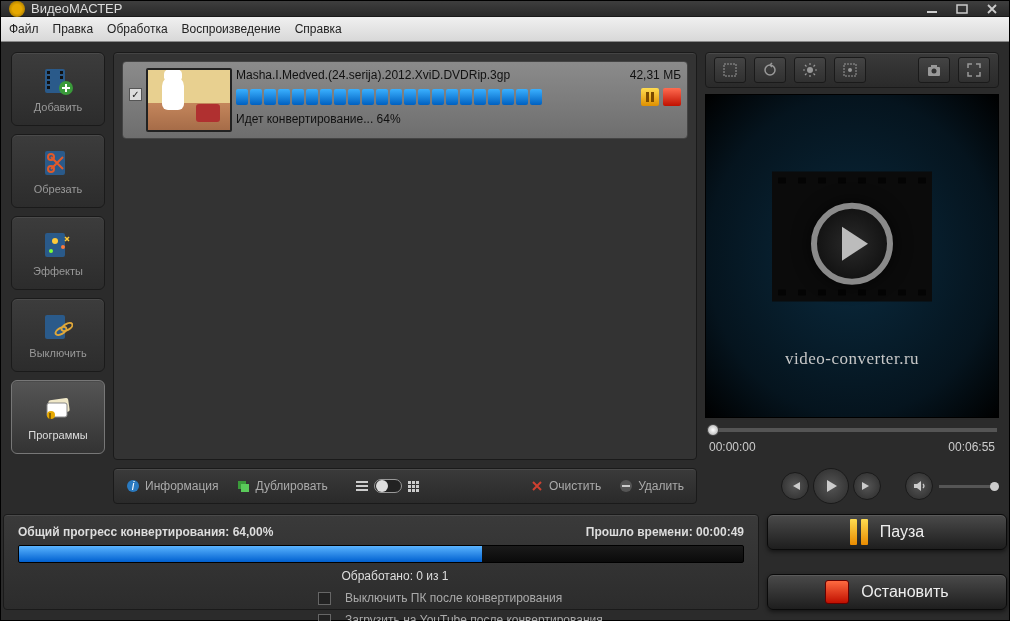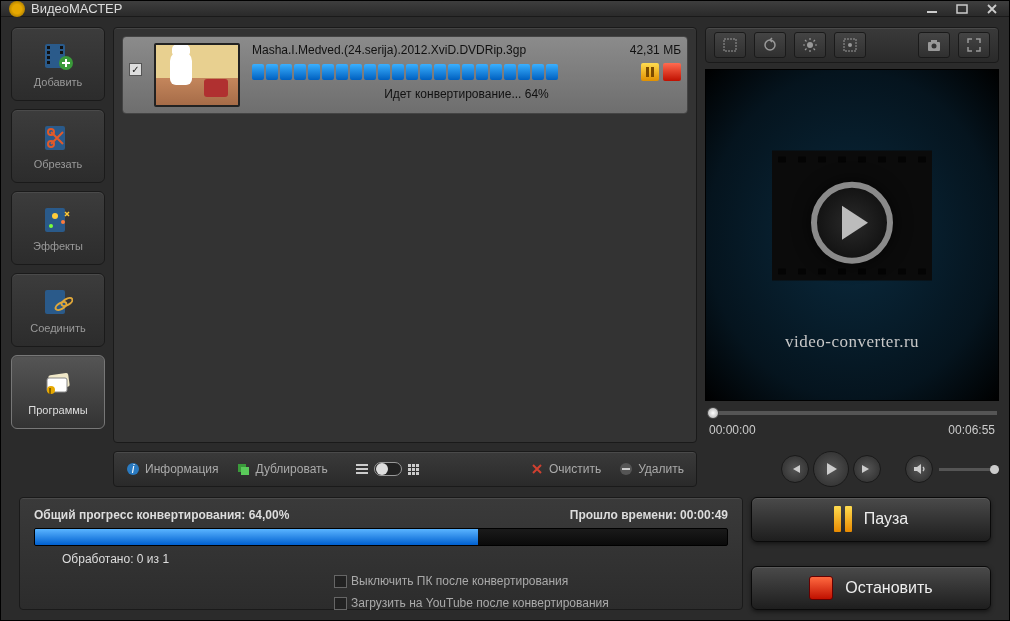--- a/index.html
+++ b/index.html
@@ -15,40 +15,40 @@
 .menubar .mi{color:#222;font-size:12px;cursor:pointer;}
 .main{flex:1;display:flex;gap:8px;padding:10px;background:#2b2b2b;}
 .toolcol{width:94px;display:flex;flex-direction:column;gap:8px;}
 .toolbtn{height:74px;background:linear-gradient(#3c3c3c,#2c2c2c);border:1px solid #1a1a1a;border-radius:6px;display:flex;flex-direction:column;align-items:center;justify-content:center;gap:4px;cursor:pointer;box-shadow:inset 0 1px 0 #4a4a4a;}
 .toolbtn.active{background:linear-gradient(#555,#333);border:1px solid #777;}
 .toolbtn .lbl{font-size:11px;color:#999;}
 .toolbtn.active .lbl{color:#ddd;}
 .ticon{width:36px;height:32px;display:flex;align-items:center;justify-content:center;}
 .center{flex:1;display:flex;flex-direction:column;gap:8px;min-width:0;}
 .listpane{flex:1;background:#333;border:1px solid #1a1a1a;border-radius:4px;padding:8px;position:relative;box-shadow:inset 0 1px 0 #444;}
-.filecard{background:linear-gradient(#8b8b8b,#6e6e6e);border:1px solid #444;border-radius:4px;padding:6px;display:flex;gap:12px;align-items:flex-start;}
+.filecard{background:linear-gradient(#8b8b8b,#6e6e6e);border:1px solid #444;border-radius:4px;padding:6px;display:flex;gap:4px;align-items:flex-start;}
 .chkcol{display:flex;align-items:center;padding-top:20px;}
 .chk{width:13px;height:13px;background:#ddd;border:1px solid #555;display:flex;align-items:center;justify-content:center;}
 .chk::after{content:"✓";color:#222;font-size:10px;}
 .thumb{width:86px;height:64px;background:linear-gradient(135deg,#f0c060,#c08030);border:2px solid #222;border-radius:2px;position:relative;overflow:hidden;}
 .thumb .scene{position:absolute;inset:0;background:linear-gradient(180deg,#e8d090 0%,#e8d090 55%,#c4865c 55%,#a66c48 100%);}
 .thumb .chef{position:absolute;left:14px;top:6px;width:22px;height:34px;background:#fff;border-radius:10px 10px 6px 6px;}
 .thumb .chef::before{content:"";position:absolute;top:-8px;left:2px;width:18px;height:12px;background:#fff;border-radius:50% 50% 20% 20%;}
 .thumb .object{position:absolute;right:10px;bottom:8px;width:24px;height:18px;background:#b03030;border-radius:3px;}
 .finfo{flex:1;display:flex;flex-direction:column;gap:6px;min-width:0;}
 .frow{display:flex;justify-content:space-between;align-items:center;}
 .fname{color:#111;font-size:12px;white-space:nowrap;overflow:hidden;text-overflow:ellipsis;}
 .fsize{color:#111;font-size:12px;margin-left:8px;}
 .segbar{display:flex;gap:2px;align-items:center;}
 .seg{width:12px;height:16px;background:linear-gradient(#3ab0ff,#0060c0);border-radius:2px;}
 .segctrl{display:flex;gap:4px;margin-left:auto;}
 .pausebtn{width:18px;height:18px;background:linear-gradient(#ffdc50,#e09000);border-radius:2px;display:flex;align-items:center;justify-content:center;gap:2px;}
 .pausebtn span{width:3px;height:10px;background:#7a4a00;}
 .stopbtn{width:18px;height:18px;background:linear-gradient(#ff6b50,#c01000);border-radius:2px;}
-.fstat{text-align:center;color:#111;font-size:12px;}
+.fstat{text-align:left;color:#111;font-size:12px;}
 .bottombar{height:36px;background:linear-gradient(#3a3a3a,#2a2a2a);border:1px solid #1a1a1a;border-radius:4px;display:flex;align-items:center;padding:0 12px;gap:18px;box-shadow:inset 0 1px 0 #4a4a4a;}
 .bbitem{display:flex;align-items:center;gap:5px;color:#999;cursor:pointer;}
 .bbitem .ic{width:14px;height:14px;display:flex;align-items:center;justify-content:center;}
 .viewtog{display:flex;align-items:center;gap:6px;margin-left:10px;}
 .hamb{display:flex;flex-direction:column;gap:2px;}
 .hamb span{width:12px;height:2px;background:#ccc;}
 .toggle{width:28px;height:14px;border:1px solid #999;border-radius:8px;background:#222;position:relative;}
 .toggle .knob{width:12px;height:12px;background:#ddd;border-radius:50%;position:absolute;left:1px;top:0;}
 .grid9{display:grid;grid-template-columns:repeat(3,3px);grid-template-rows:repeat(3,3px);gap:1px;}
 .grid9 span{background:#ccc;}
@@ -68,28 +68,28 @@
 .seekbar .knob{width:12px;height:12px;background:radial-gradient(#fff,#aaa);border-radius:50%;position:absolute;left:0;top:-4px;border:1px solid #444;}
 .timerow{display:flex;justify-content:space-between;padding:2px 4px;text-align:center;}
 .timerow span{color:#ccc;}
 .playctrls{display:flex;align-items:center;justify-content:center;gap:4px;margin-top:6px;}
 .rnd{width:28px;height:28px;border-radius:50%;background:radial-gradient(#555,#2a2a2a);border:1px solid #1a1a1a;display:flex;align-items:center;justify-content:center;cursor:pointer;}
 .rnd.big{width:36px;height:36px;}
 .rnd svg{fill:#ccc;}
 .volrow{display:flex;align-items:center;gap:6px;margin-left:20px;}
 .volslider{width:60px;height:3px;background:#555;position:relative;}
 .volslider .knob{width:9px;height:9px;background:#ccc;border-radius:50%;position:absolute;right:0;top:-3px;}
-.footer{height:123px;background:#2b2b2b;display:flex;gap:8px;padding:0 18px 10px;}
+.footer{height:106px;background:#2b2b2b;display:flex;gap:8px;padding:0 2px 10px;text-align:center;}
 .progpane{flex:1;background:linear-gradient(#3a3a3a,#2c2c2c);border:1px solid #1a1a1a;border-radius:4px;padding:10px 14px;box-shadow:inset 0 1px 0 #4a4a4a;}
 .progtop{display:flex;justify-content:space-between;margin-bottom:6px;}
 .progtop span{color:#ddd;font-weight:bold;}
 .bigbar{height:18px;background:linear-gradient(#1a1a1a,#0a0a0a);border:1px solid #000;border-radius:2px;overflow:hidden;}
 .bigbar .fill{height:100%;width:64%;background:linear-gradient(#5ab4ff,#0060d0);}
 .progstat{color:#ddd;font-weight:normal;margin-top:6px;margin-left:28px;}
-.chkrow{display:flex;align-items:center;gap:4px;margin-top:8px;margin-left:300px;}
+.chkrow{display:flex;align-items:center;gap:14px;margin-top:8px;margin-left:300px;}
 .chkbox{width:13px;height:13px;background:#222;border:1px solid #666;}
 .actpane{width:240px;display:flex;flex-direction:column;gap:24px;}
 .bigbtn{flex:1;background:linear-gradient(#4a4a4a,#1e1e1e);border:1px solid #0a0a0a;border-radius:6px;display:flex;align-items:center;justify-content:center;gap:12px;cursor:pointer;box-shadow:inset 0 1px 0 #5a5a5a,0 2px 4px rgba(0,0,0,.5);}
 .bigbtn .lbl{color:#eee;font-size:16px;}
 .icpause{display:flex;gap:4px;}
 .icpause span{width:7px;height:26px;background:linear-gradient(#ffdc50,#e88a00);border-radius:1px;}
 .icstop{width:24px;height:24px;background:linear-gradient(#ff6a40,#c01000);border-radius:3px;border:1px solid #600;}
 </style>
 </head>
 <body>
@@ -111,20 +111,27 @@
           </svg>
         </div>
       <div class="win-btn">
           <svg width="12" height="10">
             <path d="M2 1 L10 9 M10 1 L2 9" stroke="#ccc" stroke-width="1.8"></path>
           </svg>
         </div>
     </div>
   </div>
 
+  <div class="menubar">
+    <span class="mi">Файл</span>
+    <span class="mi">Правка</span>
+    <span class="mi">Обработка</span>
+    <span class="mi">Воспроизведение</span>
+    <span class="mi">Справка</span>
+  </div>
 
   <div class="main">
 
     <div class="toolcol">
       <div class="toolbtn">
         <div class="ticon">
             <svg width="30" height="28">
               <rect x="2" y="2" width="20" height="24" fill="#2a5a8a" rx="2"></rect>
               <rect x="4" y="4" width="3" height="3" fill="#111"></rect>
               <rect x="4" y="9" width="3" height="3" fill="#111"></rect>
@@ -162,21 +169,21 @@
         <span class="lbl">Эффекты</span>
       </div>
       <div class="toolbtn">
         <div class="ticon">
             <svg width="30" height="28">
               <rect x="2" y="2" width="20" height="24" fill="#2a5a8a" rx="2"></rect>
               <ellipse cx="18" cy="18" rx="6" ry="3" fill="none" stroke="#e0a83a" stroke-width="2" transform="rotate(-30 18 18)"></ellipse>
               <ellipse cx="24" cy="14" rx="6" ry="3" fill="none" stroke="#e0a83a" stroke-width="2" transform="rotate(-30 24 14)"></ellipse>
             </svg>
           </div>
-        <span class="lbl">Соединить</span>
+        <span class="lbl">Выключить</span>
       </div>
       <div class="toolbtn active">
         <div class="ticon">
             <svg width="30" height="28">
               <rect x="6" y="4" width="20" height="14" fill="#f0e8c8" rx="2" transform="rotate(-8 16 11)"></rect>
               <rect x="4" y="8" width="20" height="14" fill="#fff" rx="2" stroke="#888"></rect>
               <circle cx="8" cy="20" r="4" fill="#e6a800"></circle>
               <rect x="6" y="18" width="2" height="6" fill="#8a6400"></rect>
             </svg>
           </div>

